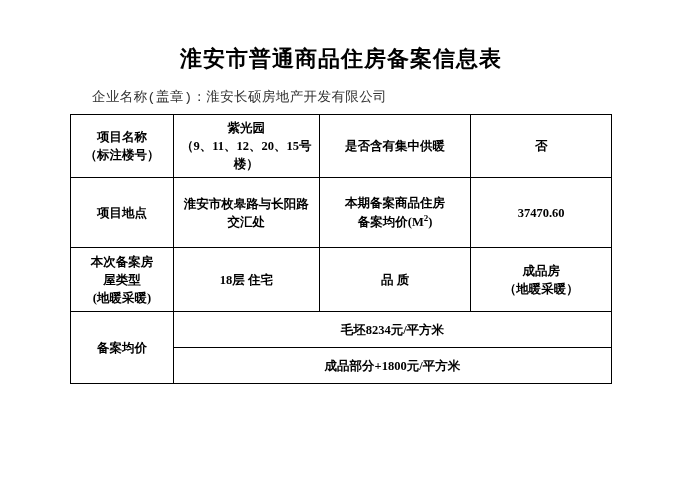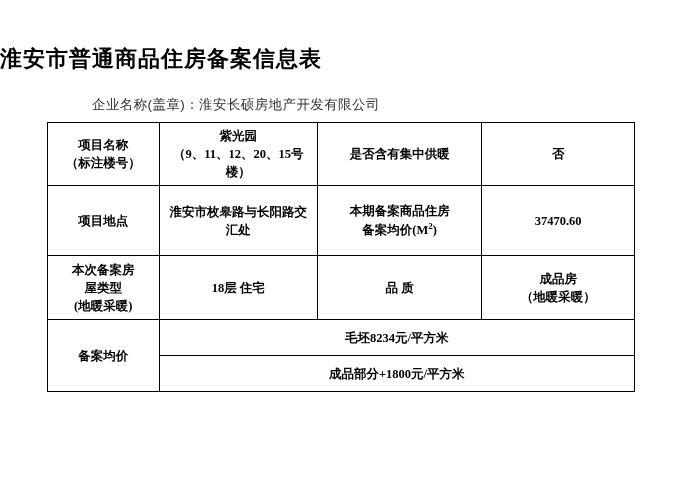--- a/index.html
+++ b/index.html
@@ -14,39 +14,40 @@
     color: #000000;
     overflow: hidden;
   }
   .page {
     position: relative;
     width: 682px;
     height: 481px;
     box-sizing: border-box;
   }
   .doc-title {
+    text-align: center;
     font-family: "Liberation Serif", serif;
     font-weight: bold;
     font-size: 22px;
     letter-spacing: 1px;
     margin-top: 44px;
     margin-bottom: 0;
     color: #000;
   }
   .company-line {
-    font-family: Liberation Sans, sans-serif;
+    font-family: Liberation Mono, monospace;
     font-size: 13.5px;
     color: #333;
-    margin-top: 22px;
+    margin-top: 14px;
     margin-left: 92px;
     letter-spacing: 0.4px;
   }
   .table-wrap {
     margin: 8px auto 0 auto;
-    width: 588px;
+    width: 542px;
   }
   table.info {
     border-collapse: collapse;
     width: 100%;
     table-layout: fixed;
     font-family: "Liberation Serif", serif;
   }
   table.info td {
     border: 1px solid #000;
     text-align: center;

